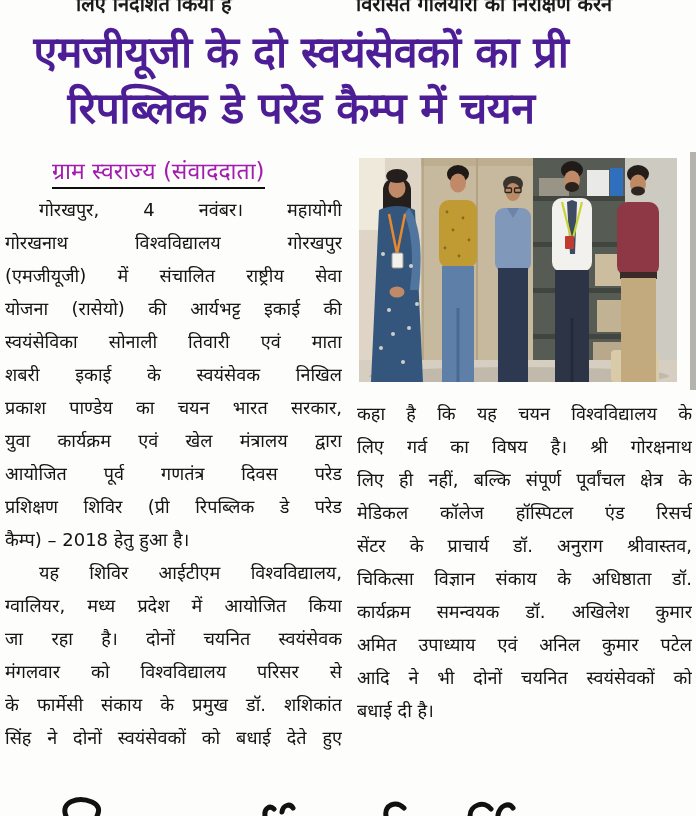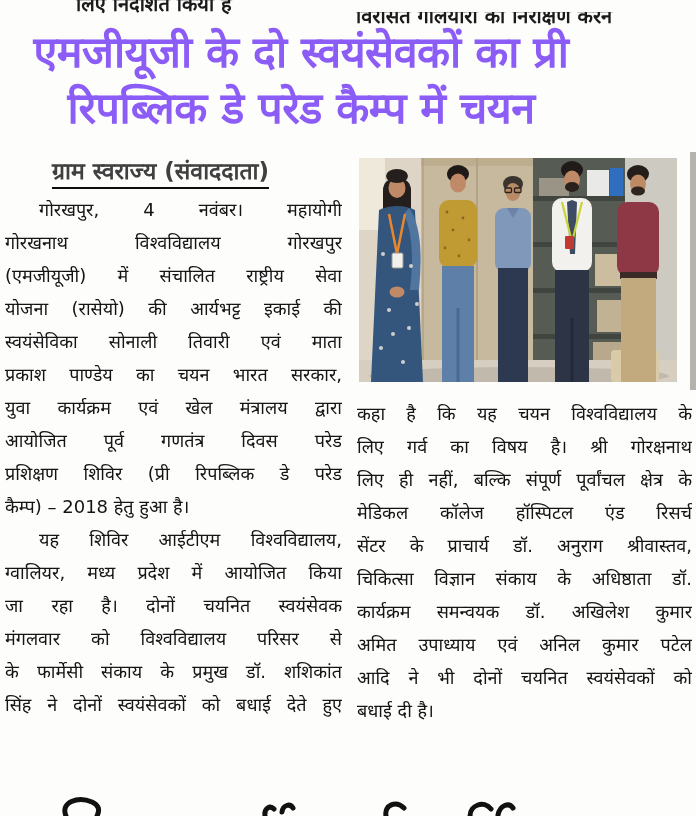--- a/index.html
+++ b/index.html
@@ -5,31 +5,31 @@
   html,body{margin:0;padding:0;}
   body{
     width:696px;height:816px;position:relative;overflow:hidden;
     background:#fdfdfc;color:#121212;
     font-family:"DejaVu Sans", sans-serif;
   }
   
   .top-strip{position:absolute;top:0;height:15px;overflow:hidden;}
   .top-strip span{display:block;margin-top:-10px;font-size:20px;font-weight:600;white-space:nowrap;color:#1a1a1a;}
   #top-strip-left{left:46px;width:305px;margin-left:30px;}
-  #top-strip-right{left:356px;width:340px;margin-top:12px;}
+  #top-strip-right{left:356px;width:340px;}
   
   .headline{
     position:absolute;top:24px;left:0;width:602px;text-align:center;
     font-weight:800;font-size:43px;line-height:56px;letter-spacing:-0.5px;
-    color:#8b5cf6;white-space:nowrap;
+    color:#4c1d95;white-space:nowrap;
   }
   
   .byline{
     position:absolute;top:154px;left:52px;
-    font-size:23px;font-weight:700;color:#404040;
+    font-size:23px;font-weight:400;color:#a21caf;
     border-bottom:2.5px solid #0d0d0d;padding-bottom:1px;white-space:nowrap;
   }
   
   .col{position:absolute;color:#141414;}
   #col-left{top:193px;left:5px;width:337px;}
   #col-right{top:397px;left:357px;width:335px;}
   .line{
     height:33px;line-height:33px;font-size:18px;
     text-align:justify;text-align-last:justify;
     white-space:nowrap;overflow:hidden;
@@ -63,20 +63,21 @@
 </div>
 
 <div class="byline">ग्राम स्वराज्य (संवाददाता)</div>
 
 <div class="col" id="col-left">
   <div class="line indent">गोरखपुर, 4 नवंबर। महायोगी</div>
   <div class="line">गोरखनाथ विश्वविद्यालय गोरखपुर</div>
   <div class="line">(एमजीयूजी) में संचालित राष्ट्रीय सेवा</div>
   <div class="line">योजना (रासेयो) की आर्यभट्ट इकाई की</div>
   <div class="line">स्वयंसेविका सोनाली तिवारी एवं माता</div>
+  <div class="line">शबरी इकाई के स्वयंसेवक निखिल</div>
   <div class="line">प्रकाश पाण्डेय का चयन भारत सरकार,</div>
   <div class="line">युवा कार्यक्रम एवं खेल मंत्रालय द्वारा</div>
   <div class="line">आयोजित पूर्व गणतंत्र दिवस परेड</div>
   <div class="line">प्रशिक्षण शिविर (प्री रिपब्लिक डे परेड</div>
   <div class="line para-end">कैम्प) – 2018 हेतु हुआ है।</div>
   <div class="line indent">यह शिविर आईटीएम विश्वविद्यालय,</div>
   <div class="line">ग्वालियर, मध्य प्रदेश में आयोजित किया</div>
   <div class="line">जा रहा है। दोनों चयनित स्वयंसेवक</div>
   <div class="line">मंगलवार को विश्वविद्यालय परिसर से</div>
   <div class="line">के फार्मेसी संकाय के प्रमुख डॉ. शशिकांत</div>

